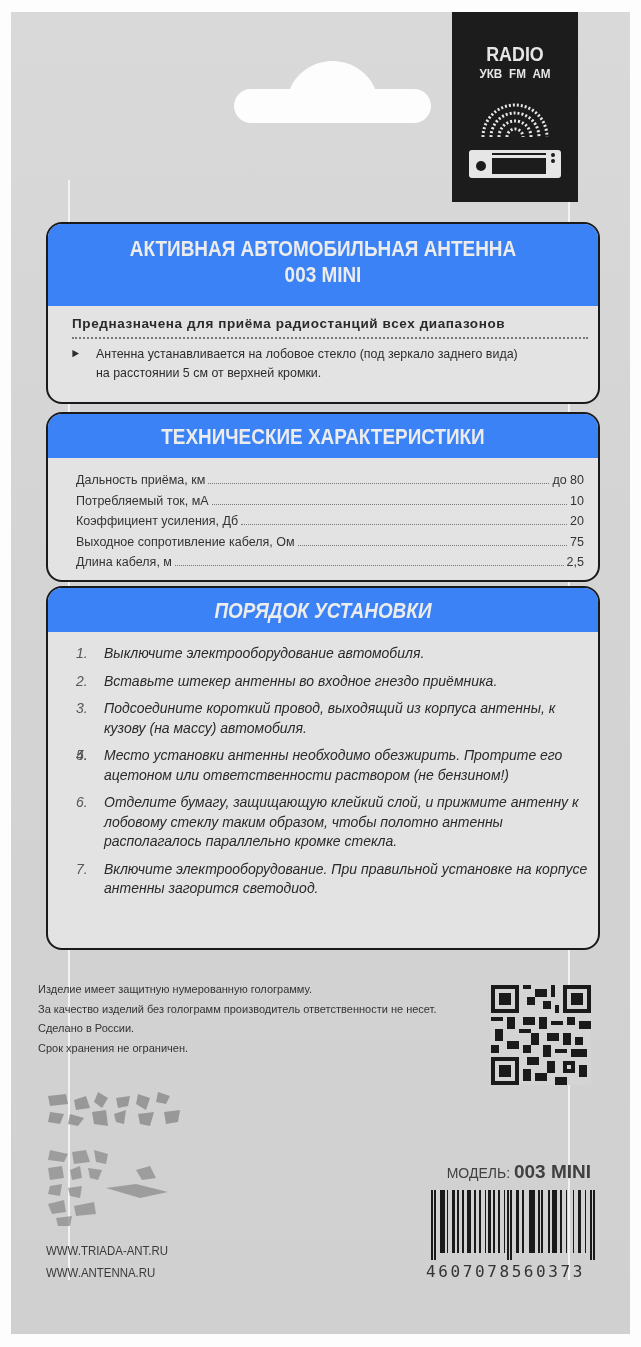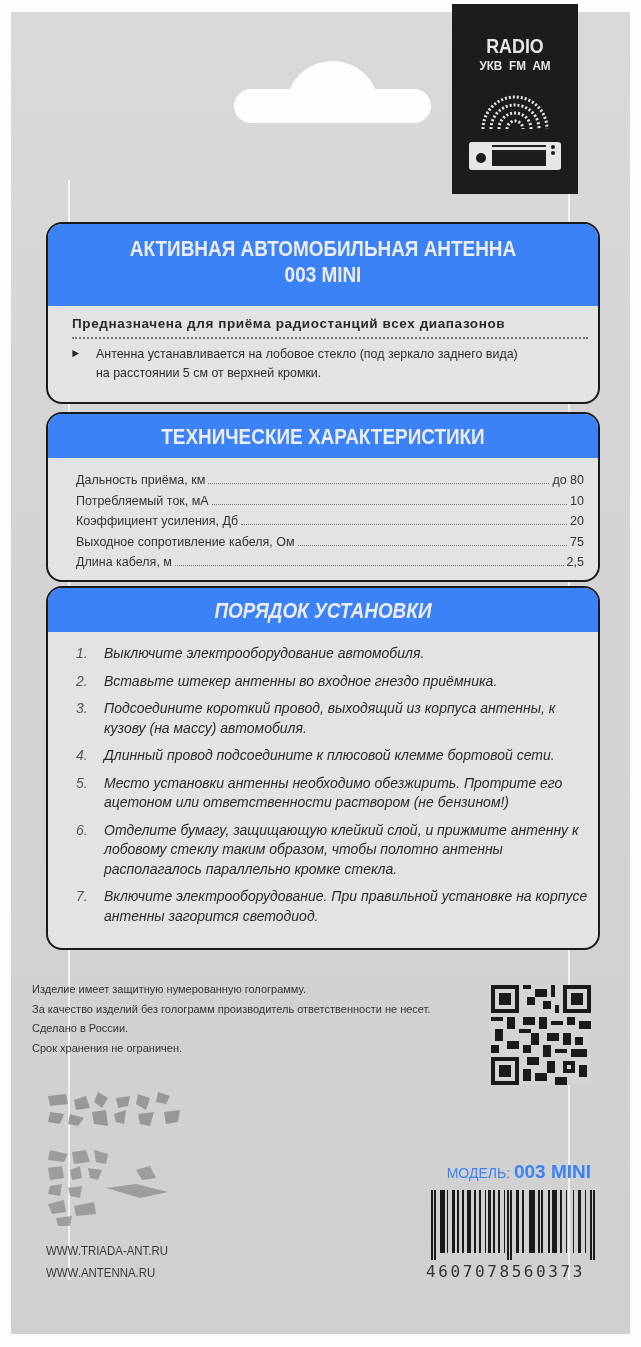--- a/index.html
+++ b/index.html
@@ -18,21 +18,21 @@
   }
   .hang-hole .bump {
     position: absolute; left: 52px; top: 0; width: 93px; height: 62px;
     background: #fdfdfd; border-radius: 47px 47px 0 0;
   }
   .hang-hole .bar {
     position: absolute; left: 0; top: 28px; width: 197px; height: 34px;
     background: #fdfdfd; border-radius: 17px;
   }
   .radio-badge {
-    position: absolute; left: 452px; top: 4px; width: 126px; height: 190px;
+    position: absolute; left: 452px; top: 12px; width: 126px; height: 190px;
     background: #1c1c1c; color: #e6e6e6; text-align: center;
   }
   .radio-badge .r-title {
     margin-top: 30px; font-size: 21px; font-weight: bold; letter-spacing: 0px;
     font-family: "Liberation Sans Narrow", "Liberation Sans", sans-serif;
     transform: scaleX(0.85);
   }
   .radio-badge .r-bands {
     margin-top: 0px; font-size: 13px; font-weight: bold; word-spacing: 4px;
     transform: scaleX(0.9);
@@ -77,33 +77,33 @@
   .s3 .head { height: 44px; font-size: 22px; padding-top: 10px; box-sizing: border-box; }
   .s3 .head div { transform: scaleX(0.86); }
   .steps { margin: 12px 0 0 28px; padding: 0; list-style: none; }
   .steps li {
     position: relative; padding-left: 28px; font-size: 14px; line-height: 19.5px;
     color: #2a2a2a; margin-bottom: 8px; width: 490px;
   }
   .steps li .num { position: absolute; left: 0; top: 0; color: #555; }
 
   .footer-text {
-    position: absolute; left: 32px; top: 980px; font-size: 11px; line-height: 19.5px; color: #333;
+    position: absolute; left: 38px; top: 980px; font-size: 11px; line-height: 19.5px; color: #333;
   }
   .qr {
     position: absolute; left: 491px; top: 985px; width: 100px; height: 100px;
   }
   .blur1 { position: absolute; left: 46px; top: 1090px; width: 160px; height: 40px; }
   .blur2 { position: absolute; left: 46px; top: 1148px; width: 130px; height: 80px; }
   .urls {
     position: absolute; left: 46px; top: 1240px; font-size: 13px; line-height: 22px; color: #3a3a3a;
     transform-origin: left; transform: scaleX(0.88);
   }
   .model {
-    position: absolute; right: 50px; top: 1161px; font-size: 14px; color: #3b82f6;
+    position: absolute; right: 50px; top: 1161px; font-size: 14px; color: #404040;
   }
   .model b { font-size: 19px; }
   .barcode {
     position: absolute; left: 431px; top: 1190px; width: 164px; height: 70px;
   }
   .barcode-digits {
     position: absolute; left: 426px; top: 1262px; font-size: 16px; letter-spacing: 2.6px;
     font-family: "DejaVu Sans Mono", monospace; color: #333;
   }
   .blister-line {
@@ -191,21 +191,21 @@
 </section>
 
 <section class="section s3">
   <div class="head">
       <div>ПОРЯДОК УСТАНОВКИ</div>
     </div>
   <ol class="steps">
     <li><span class="num">1.</span><span>Выключите электрооборудование автомобиля.</span></li>
     <li><span class="num">2.</span><span>Вставьте штекер антенны во входное гнездо приёмника.</span></li>
     <li><span class="num">3.</span><span>Подсоедините короткий провод, выходящий из корпуса антенны, к кузову (на массу) автомобиля.</span></li>
-    <li><span class="num">4.</span><span>Длинный провод подсоедините к плюсовой клемме бортовой сети.</span></li>
+    <li><span class="num">4.</span></li>
     <li><span class="num">5.</span><span>Место установки антенны необходимо обезжирить. Протрите его ацетоном или ответственности раствором (не бензином!)</span></li>
     <li><span class="num">6.</span><span>Отделите бумагу, защищающую клейкий слой, и прижмите антенну к лобовому стеклу таким образом, чтобы полотно антенны располагалось параллельно кромке стекла.</span></li>
     <li><span class="num">7.</span><span>Включите электрооборудование. При правильной установке на корпусе антенны загорится светодиод.</span></li>
   </ol>
 </section>
 
 <div class="footer-text">
   <div>Изделие имеет защитную нумерованную голограмму.</div>
   <div>За качество изделий без голограмм производитель ответственности не несет.</div>
   <div>Сделано в России.</div>

